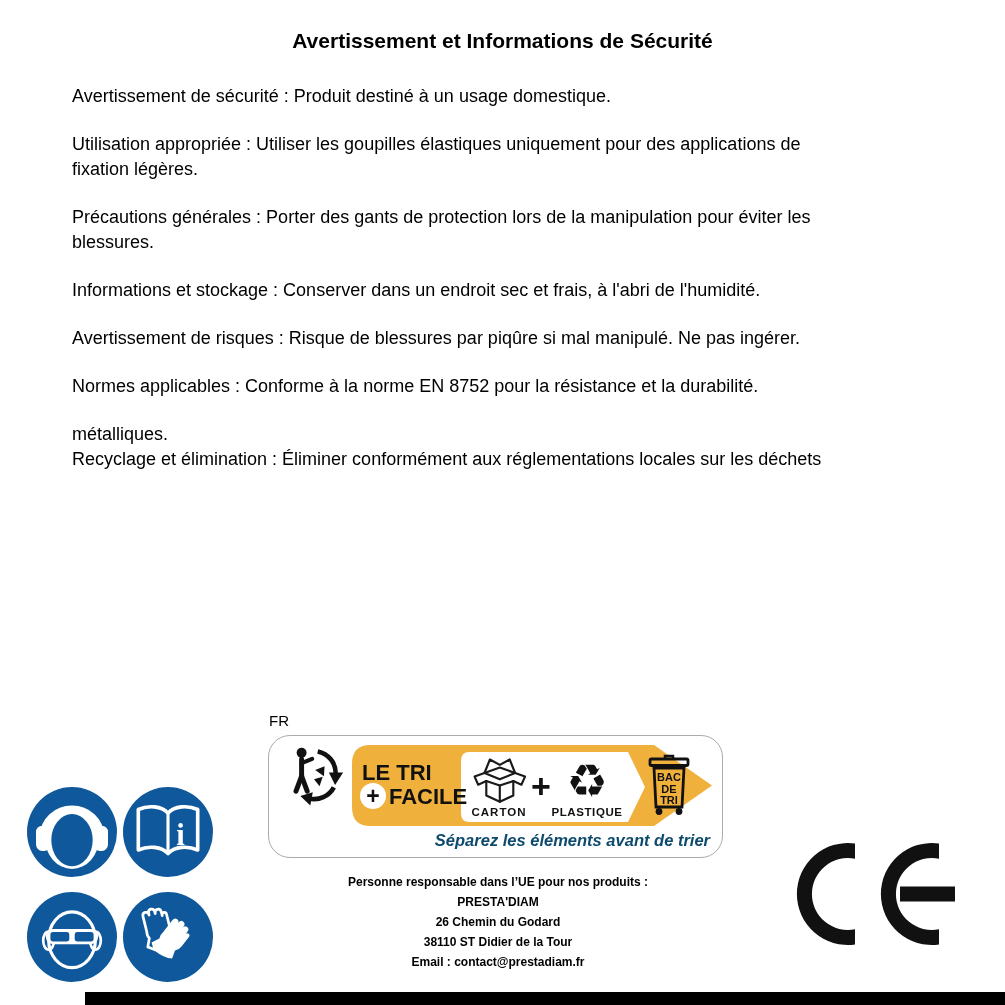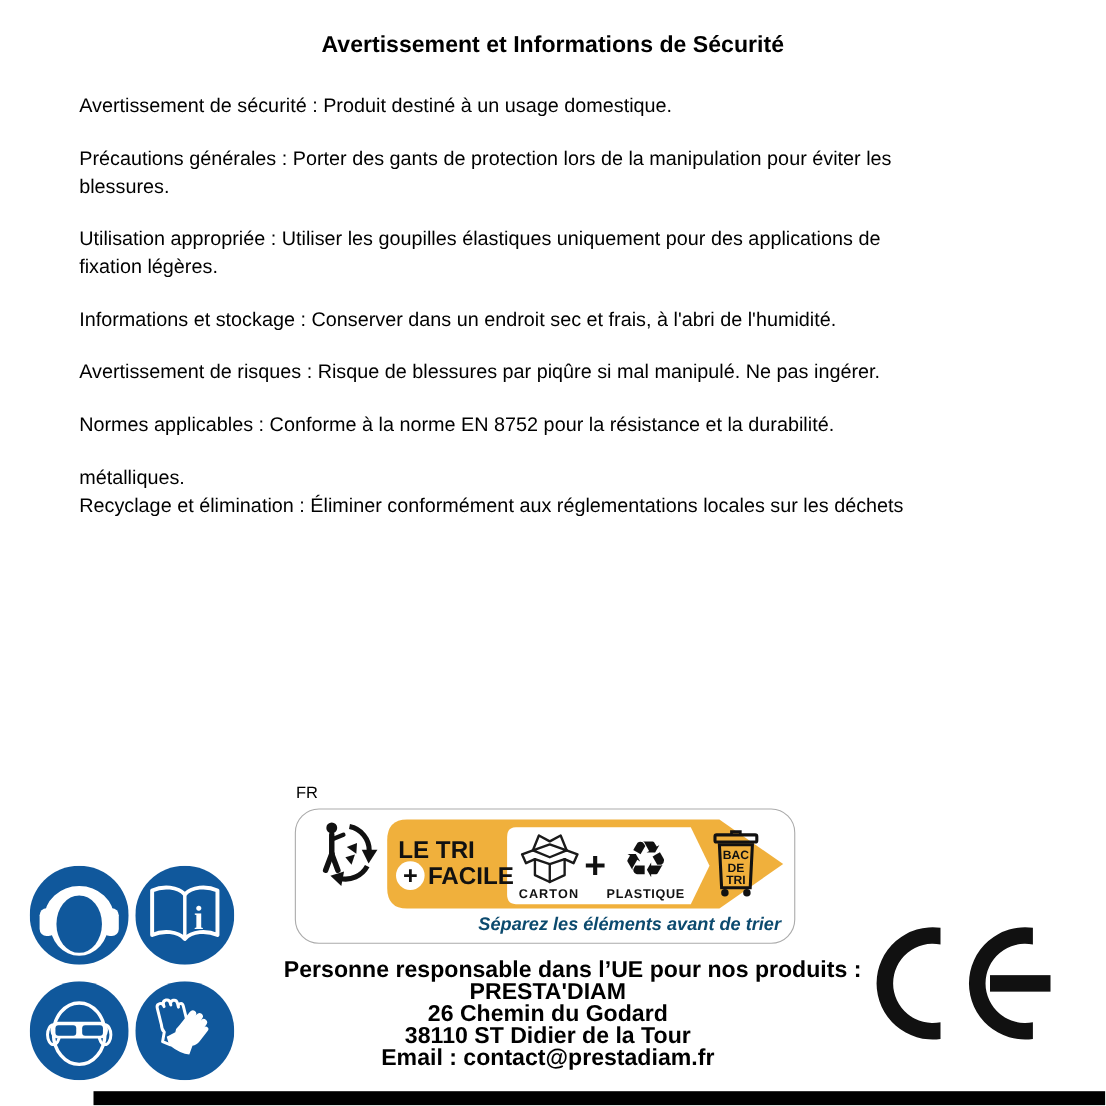--- a/index.html
+++ b/index.html
@@ -17,44 +17,44 @@
   .fr-code{position:absolute;left:269px;top:712px;font-size:15px;font-weight:normal;}
   .sortbox{position:absolute;left:268px;top:735px;width:455px;height:123px;
            border:1.5px solid #ABABAB;border-radius:22px;background:#fff;box-sizing:border-box;}
   .sortbox svg{position:absolute;left:0;top:0;}
   .lyellow{fill:var(--label-yellow,#F0B03C);}
   .sortsvg text{font-family:"Liberation Sans",sans-serif;}
   .tagline{position:absolute;right:12px;top:95px;font-size:16.5px;font-weight:bold;
            font-style:italic;color:#0c4a6e;white-space:nowrap;}
   
   .resp{position:absolute;left:258px;top:872px;width:480px;text-align:center;
-        font-size:21px;font-weight:bold;line-height:20px;}
+        font-size:12px;font-weight:bold;line-height:20px;}
   .resp .ln{display:block;white-space:nowrap;}
   .ce{position:absolute;left:782px;top:835px;}
   .bottombar{position:absolute;left:85px;top:992px;width:920px;height:13px;background:#000;}
   .ink{fill:none;stroke:#1a1a1a;stroke-width:2.4;stroke-linejoin:round;stroke-linecap:round;}
 </style>
 </head>
 <body>
 
 <div id="page">
 
   <h1 class="title">Avertissement et Informations de Sécurité</h1>
 
   <div class="bodytext">
     <p class="para">
       <span class="ln">Avertissement de sécurité : Produit destiné à un usage domestique.</span>
     </p>
     <p class="para">
+      <span class="ln">Utilisation appropriée : Utiliser les goupilles élastiques uniquement pour des applications de</span>
+      <span class="ln">fixation légères.</span>
+    </p>
+    <p class="para">
       <span class="ln">Précautions générales : Porter des gants de protection lors de la manipulation pour éviter les</span>
       <span class="ln">blessures.</span>
-    </p>
-    <p class="para">
-      <span class="ln">Utilisation appropriée : Utiliser les goupilles élastiques uniquement pour des applications de</span>
-      <span class="ln">fixation légères.</span>
     </p>
     <p class="para">
       <span class="ln">Informations et stockage : Conserver dans un endroit sec et frais, à l'abri de l'humidité.</span>
     </p>
     <p class="para">
       <span class="ln">Avertissement de risques : Risque de blessures par piqûre si mal manipulé. Ne pas ingérer.</span>
     </p>
     <p class="para">
       <span class="ln">Normes applicables : Conforme à la norme EN 8752 pour la résistance et la durabilité.</span>
     </p>

